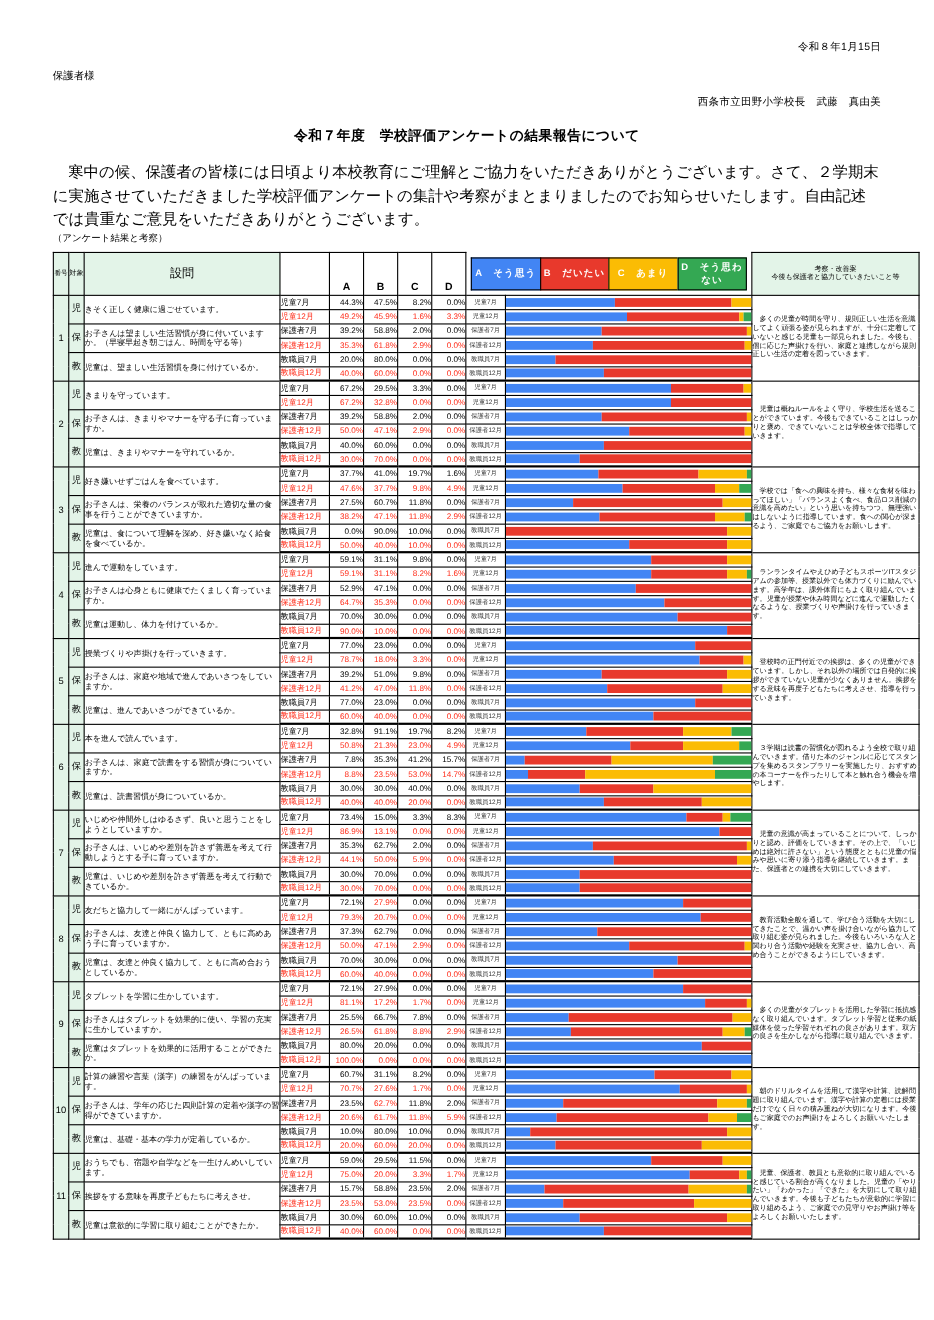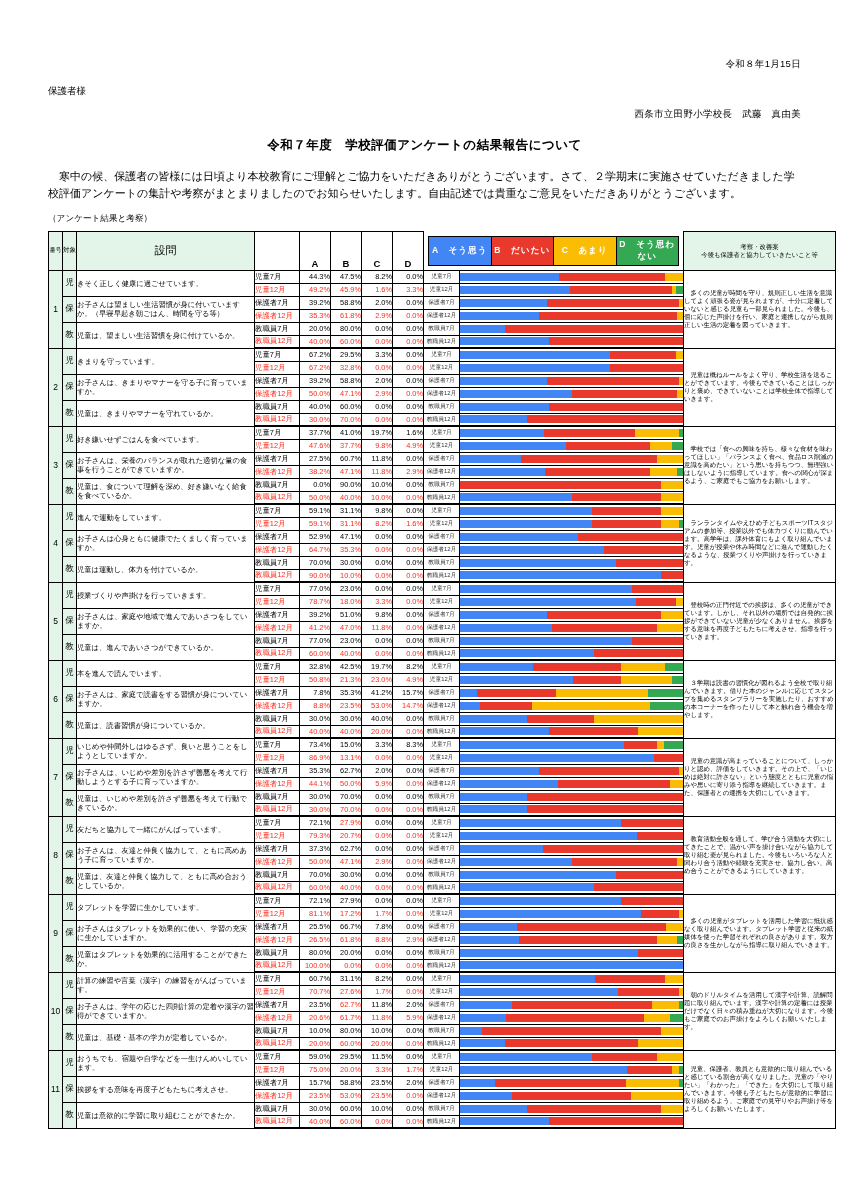--- a/index.html
+++ b/index.html
@@ -8,27 +8,27 @@
     width: 849px; height: 1200px;
     background: #ffffff;
     font-family: "Liberation Sans", "DejaVu Sans", sans-serif;
     color: #000;
     overflow: hidden;
   }
   .page { position: relative; width:849px; height:1200px; padding: 0; }
 
   
   .hdr { padding: 0 48px; }
-  .date-line { text-align: right; font-size: 9.5px; margin-top: 58px; letter-spacing: .3px;}
+  .date-line { text-align: right; font-size: 9.5px; margin-top: 36px; letter-spacing: .3px;}
   .to-line { font-size: 9.5px; margin-top: 14px; }
   .principal { text-align: right; font-size: 9.5px; margin-top: 10px; letter-spacing:.3px;}
   .doc-title { text-align: center; font-size: 12.5px; font-weight: bold; margin-top: 16px; letter-spacing: .5px;}
-  .intro { font-size: 11px; line-height: 1.55; margin-top: 14px; }
+  .intro { font-size: 14px; line-height: 1.55; margin-top: 14px; }
   .intro p { margin: 0; }
-  .sec-label { font-size: 8.6px; margin-top: 11px; }
+  .sec-label { font-size: 8.6px; }
 
   
   .tbl-wrap { margin: 6px 48px 0 48px; }
   table.main { border-collapse: collapse; width: 753px; table-layout: fixed; }
   table.main td, table.main th { border: 1px solid #000; padding: 0; vertical-align: middle; }
 
   
   .hrow th { background:#e3f4e8; font-size:8.5px; font-weight:normal; text-align:center; height:30px;}
   .hrow th.q { font-size: 11px; }
   .hrow th.abcd { font-size: 9.5px; font-weight: bold; vertical-align: bottom; padding-bottom:1px; background:#fff;}
@@ -602,21 +602,21 @@
                 <i class="sB" style="width: 40%;"></i>
               </div>
             </td>
           </tr>
           <tr class="row r-jul">
             <td class="gidx" rowspan="6">6</td>
             <td class="gtgt" rowspan="2">児</td>
             <td class="gq" rowspan="2">本を進んで読んでいます。</td>
             <td class="glbl">児童7月</td>
             <td class="gval">32.8%</td>
-            <td class="gval">42.5%</td>
+            <td class="gval">91.1%</td>
             <td class="gval">19.7%</td>
             <td class="gval">8.2%</td>
             <td class="gblbl">児童7月</td>
             <td class="gbar">
               <div class="bar">
                 <i class="sA" style="width: 32.8%;"></i>
                 <i class="sB" style="width: 39.3%;"></i>
                 <i class="sC" style="width: 19.7%;"></i>
                 <i class="sD" style="width: 8.2%;"></i>
               </div>

